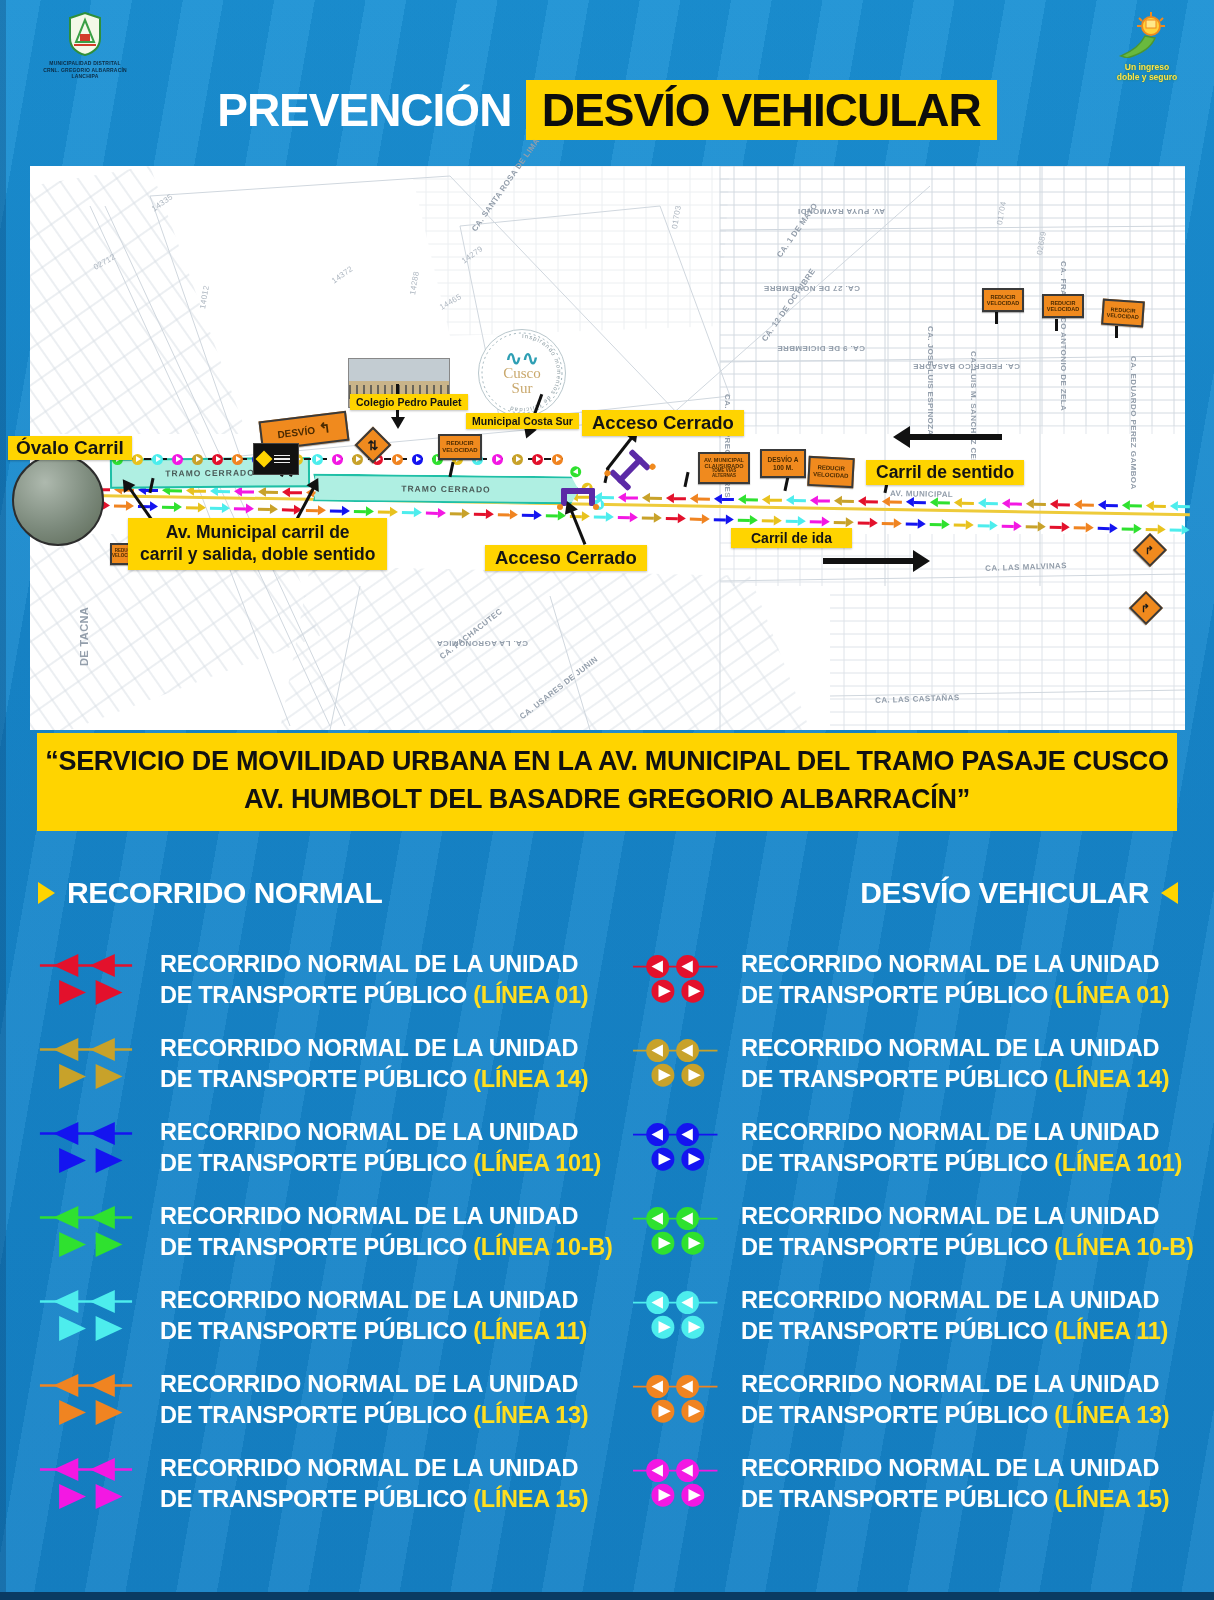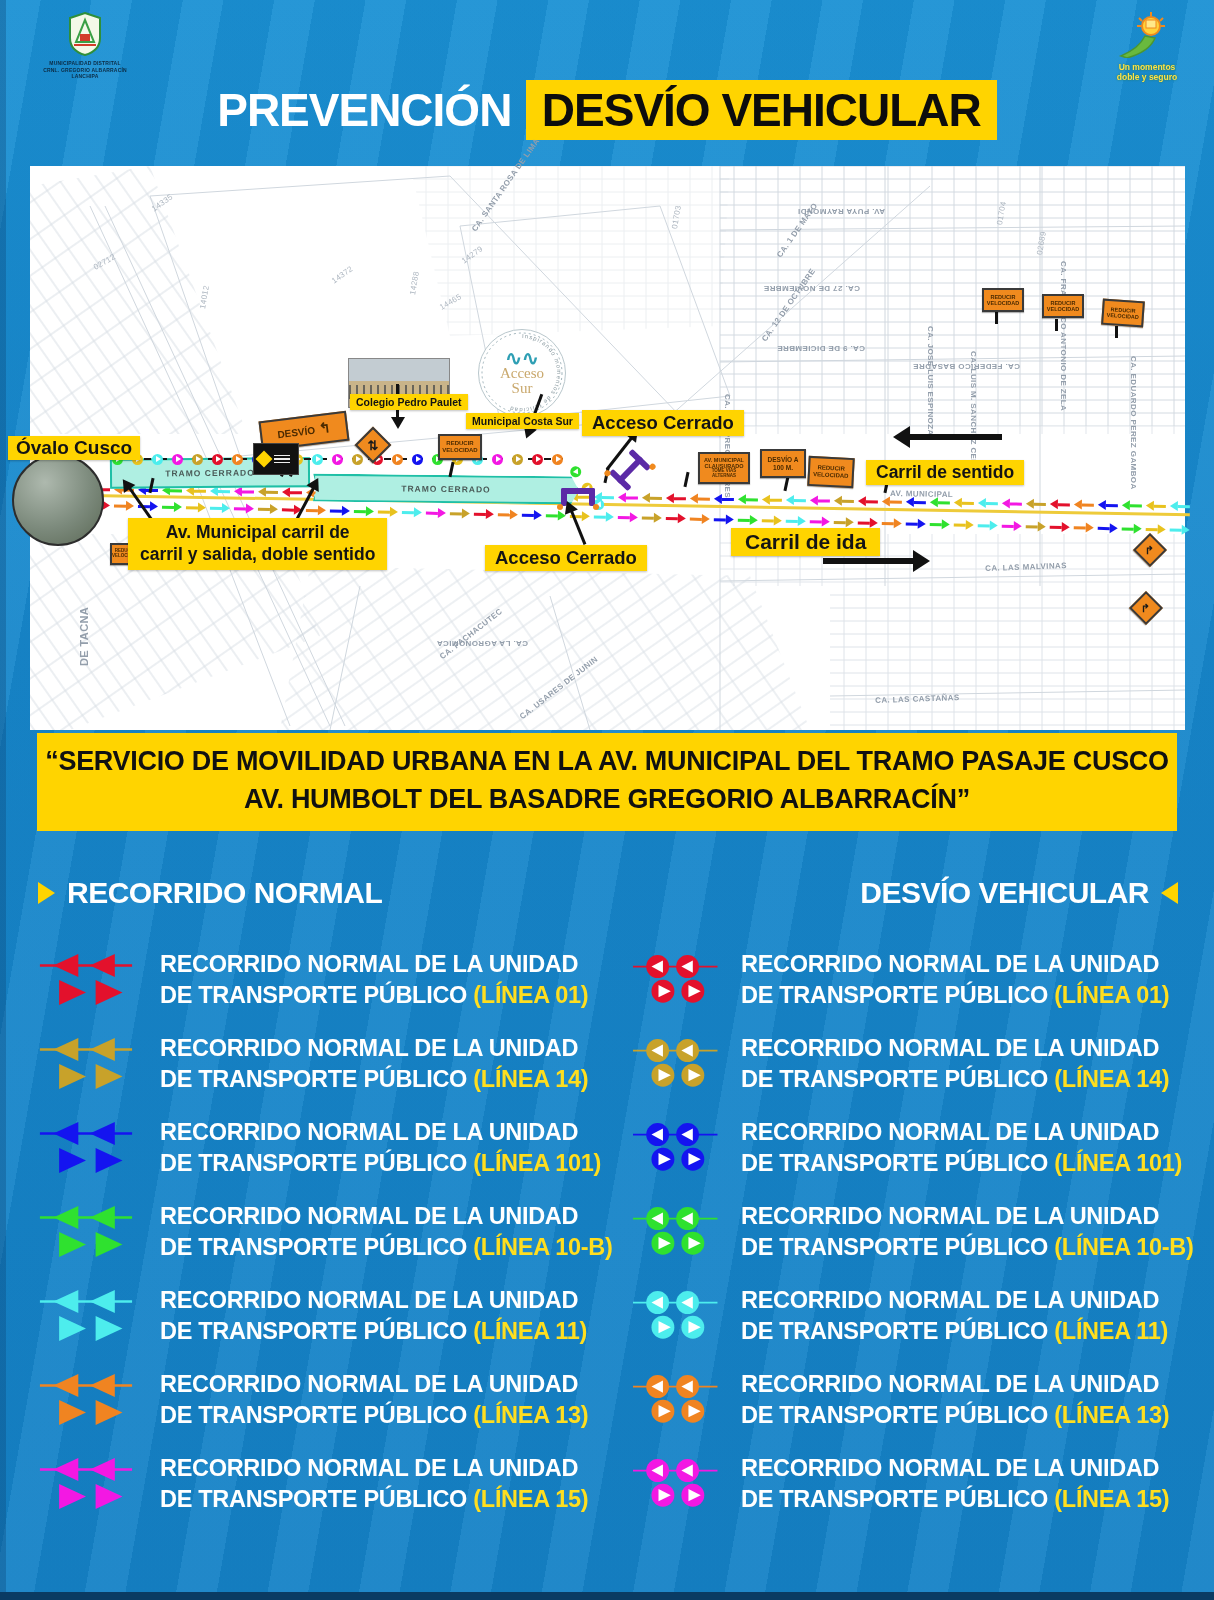--- a/index.html
+++ b/index.html
@@ -98,21 +98,21 @@
           <line x1="36" y1="2" x2="36" y2="6"></line>
           <line x1="24" y1="8" x2="27" y2="11"></line>
           <line x1="48" y1="8" x2="45" y2="11"></line>
           <line x1="22" y1="16" x2="26" y2="16"></line>
           <line x1="50" y1="16" x2="46" y2="16"></line>
         </g>
       <path d="M6 46 C20 40 26 34 30 26 L40 28 C36 38 26 44 12 48 Z" fill="#69B93E" stroke="#4b9630" stroke-width="1.5"></path>
       <rect x="31" y="10" width="10" height="8" fill="#FFE98A" stroke="#F08A1E"></rect>
     </svg>
     <div style="font-size:8.5px;font-weight:800;color:#FFE24A;text-shadow:0 0 2px #2e7d32;line-height:1.2;">
-      <span>Un momentos</span><br>
+      <span>Un ingreso</span><br>
       <span>doble y seguro</span>
     </div>
   </div>
 
   <div class="title-row">
     <span class="title-prefix">PREVENCIÓN</span>
     <span class="title-box">DESVÍO VEHICULAR</span>
   </div>
 
   <div class="map">
@@ -736,41 +736,41 @@
     <div class="photo-rect" style="left:318px;top:192px;width:100px;height:48px;"></div>
     <div class="costa" style="left:448px;top:163px;width:86px;height:86px;">
       <svg width="86" height="86" viewBox="0 0 86 86" style="position:absolute;left:0;top:0;">
         <circle cx="43" cy="43" r="40" fill="none" stroke="#9fb3ba" stroke-width="1" stroke-dasharray="2 3"></circle>
         <defs>
             <path id="ringpath" d="M43,8 a35,35 0 1,1 -0.01,0"></path>
           </defs>
         <text font-size="6" fill="#8a9aa0" letter-spacing="1"><textPath href="#ringpath">Inspirando momentos de felicidad</textPath></text>
       </svg>
       <span class="wave">∿∿</span>
-      <span class="cname">Acceso</span>
+      <span class="cname">Cusco</span>
       <span class="cname">Sur</span>
     </div>
 
     <div class="ptr" style="left:366px;top:252px;height:34px;transform:rotate(180deg);"></div>
     <div class="ptr" style="left:498px;top:262px;height:36px;transform:rotate(200deg);"></div>
     <div class="ptr" style="left:600px;top:272px;height:40px;transform:rotate(38deg);"></div>
     <div class="ptr" style="left:540px;top:345px;height:36px;transform:rotate(-22deg);"></div>
     <div class="ptr" style="left:98px;top:322px;height:42px;transform:rotate(-35deg);"></div>
     <div class="ptr" style="left:282px;top:322px;height:42px;transform:rotate(28deg);"></div>
 
     <div class="big-arrow left" style="left:880px;top:268px;width:92px;"></div>
     <div class="big-arrow right" style="left:793px;top:392px;width:90px;"></div>
 
-    <div class="ylabel" style="left:-22px;top:270px;font-size:19px;padding:1px 8px;">Óvalo Cusco</div>
+    <div class="ylabel" style="left:-22px;top:270px;font-size:19px;padding:1px 8px;">Óvalo Carril</div>
     <div class="ylabel" style="left:320px;top:228px;font-size:10.5px;padding:2px 6px;">Colegio Pedro Paulet</div>
     <div class="ylabel" style="left:436px;top:247px;font-size:10.5px;padding:2px 6px;">Municipal Costa Sur</div>
     <div class="ylabel" style="left:552px;top:244px;font-size:18.5px;padding:2px 10px;">Acceso Cerrado</div>
     <div class="ylabel" style="left:455px;top:379px;font-size:18.5px;padding:2px 10px;">Acceso Cerrado</div>
     <div class="ylabel" style="left:836px;top:294px;font-size:17.5px;padding:2px 10px;">Carril de sentido</div>
-    <div class="ylabel" style="left:701px;top:362px;font-size:21px;padding:2px 14px;">Carril de ida</div>
+    <div class="ylabel" style="left:701px;top:362px;font-size:14px;padding:2px 20px;">Carril de ida</div>
     <div class="ylabel" style="left:98px;top:352px;font-size:17.5px;padding:4px 12px;line-height:1.25;">
       <div>Av. Municipal carril de</div>
       <div>carril y salida, doble sentido</div>
     </div>
   </div>
 
   <div class="banner">
     <div>“SERVICIO DE MOVILIDAD URBANA EN LA AV. MUNICIPAL DEL TRAMO PASAJE CUSCO</div>
     <div>AV. HUMBOLT DEL BASADRE GREGORIO ALBARRACÍN”</div>
   </div>

